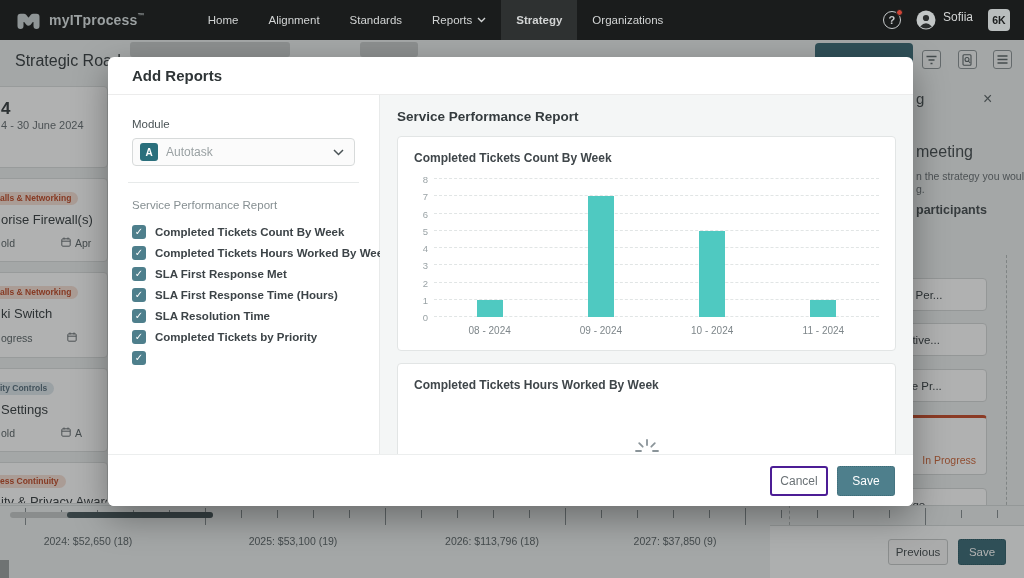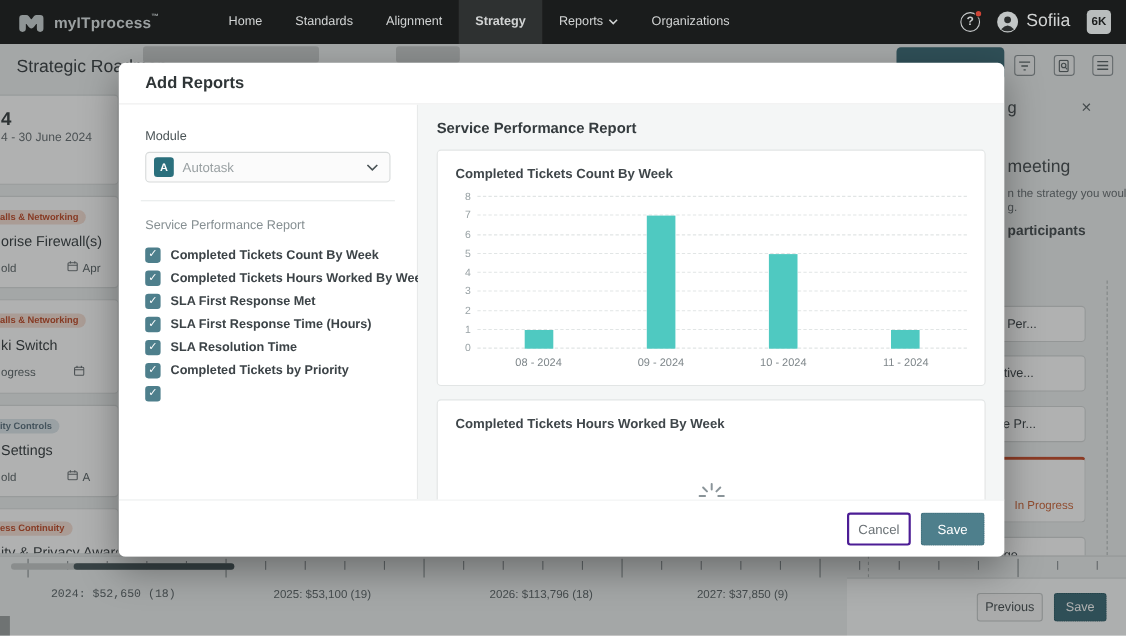--- a/index.html
+++ b/index.html
@@ -10,21 +10,21 @@
   .nav { position:absolute; top:0; left:0; width:1024px; height:40px; background:#1a1c1c; z-index:300; display:flex; align-items:center; }
   .brand { display:flex; align-items:center; gap:8px; padding-left:16px; }
   .brand-text { color:#9ba0a1; font-size:14px; font-weight:bold; letter-spacing:.2px; }
   .brand-tm { color:#9ba0a1; font-size:7px; vertical-align:top; }
   .nav-items { display:flex; align-items:center; height:40px; margin-left:48px; }
   .nav-item { color:#d2d4d4; font-size:11.5px; padding:0 15px; height:40px; display:flex; align-items:center; gap:5px; cursor:pointer; }
   .nav-item.active { background:#2e3131; font-weight:bold; }
   .nav-right { margin-left:auto; display:flex; align-items:center; gap:15px; padding-right:14px; }
   .help-icon { position:relative; width:18px; height:18px; border:1.5px solid #c7cacb; border-radius:50%; color:#c7cacb; font-size:11px; font-weight:bold; display:flex; align-items:center; justify-content:center; }
   .help-dot { position:absolute; top:-3px; right:-3px; width:7px; height:7px; background:#cf4436; border-radius:50%; border:1px solid #1a1c1c; }
-  .user { display:flex; align-items:center; gap:7px; color:#d2d4d4; font-size:16px; }
+  .user { display:flex; align-items:flex-start; gap:7px; color:#d2d4d4; font-size:12px; }
   .kbadge { width:22px; height:22px; background:#b9bdbd; border-radius:4px; color:#1a1c1c; font-size:10.5px; font-weight:bold; display:flex; align-items:center; justify-content:center; }
 
   
   .page { position:absolute; inset:40px 0 0 0; z-index:1; }
   .page-title { position:absolute; top:12px; left:15px; font-size:16px; color:#3c4245; }
   .ghost-box { position:absolute; background:#c9cccc; border-radius:3px; }
   .teal-top-btn { position:absolute; left:815px; top:3px; width:98px; height:30px; background:#3f6d79; border-radius:4px; }
   .tool-btn { position:absolute; top:10px; width:19px; height:19px; border:1px solid #8e9598; border-radius:3px; background:#f3f5f5; display:flex; align-items:center; justify-content:center; }
 
   
@@ -221,21 +221,21 @@
       <div class="tick" style="left: 817px;"></div>
       <div class="tick" style="left: 853px;"></div>
       <div class="tick" style="left: 889px;"></div>
       <div class="tick tall" style="left: 925px;"></div>
       <div class="tick" style="left: 961px;"></div>
       <div class="tick" style="left: 997px;"></div>
     </div>
   <div class="hscroll-track">
       <div class="hscroll-thumb"></div>
     </div>
-  <div class="tl-label" style="left:103px;font-family:Liberation Mono, monospace;">2024: $52,650 (18)</div>
+  <div class="tl-label" style="left:88px;">2024: $52,650 (18)</div>
   <div class="tl-label" style="left:293px;">2025: $53,100 (19)</div>
   <div class="tl-label" style="left:492px;">2026: $113,796 (18)</div>
   <div class="tl-label" style="left:675px;">2027: $37,850 (9)</div>
   <div class="vdash" style="left:789px; top:465px; height:20px;"></div>
   <div class="corner-scroll"></div>
 
   <div class="br-footer">
     <button class="btn-outline-sm" style="left:118px; width:60px;">Previous</button>
     <button class="btn-teal-sm" style="left:188px; width:48px;">Save</button>
   </div>
@@ -245,29 +245,29 @@
 
 <div class="nav">
   <div class="brand">
     <svg width="25" height="20" viewBox="0 0 36 30">
       <polyline points="6,24 6,10 11,10 18,19 25,10 30,10 30,24" stroke="#8f9596" stroke-width="9" stroke-linejoin="round" stroke-linecap="round" fill="none"></polyline>
     </svg>
     <span class="brand-text"><span>myITprocess</span><span class="brand-tm">™</span></span>
   </div>
   <div class="nav-items">
     <div class="nav-item">Home</div>
+    <div class="nav-item">Alignment</div>
     <div class="nav-item">Standards</div>
-    <div class="nav-item">Alignment</div>
-    <div class="nav-item active">Strategy</div>
     <div class="nav-item">
         <span>Reports</span>
         <svg width="9" height="6" viewBox="0 0 9 6">
           <path d="M1 1l3.5 3.5L8 1" stroke="#d2d4d4" stroke-width="1.4" fill="none"></path>
         </svg>
       </div>
+    <div class="nav-item active">Strategy</div>
     <div class="nav-item">Organizations</div>
   </div>
   <div class="nav-right">
     <div class="help-icon">?<span class="help-dot"></span></div>
     <div class="user">
       <svg width="20" height="20" viewBox="0 0 20 20">
         <circle cx="10" cy="10" r="9.5" fill="#c2c6c6"></circle>
         <circle cx="10" cy="8" r="3.1" fill="#2b2e2e"></circle>
         <path d="M4.2 16.5q5.8 -6.5 11.6 0a9.5 9.5 0 0 1 -11.6 0z" fill="#2b2e2e"></path>
       </svg>

